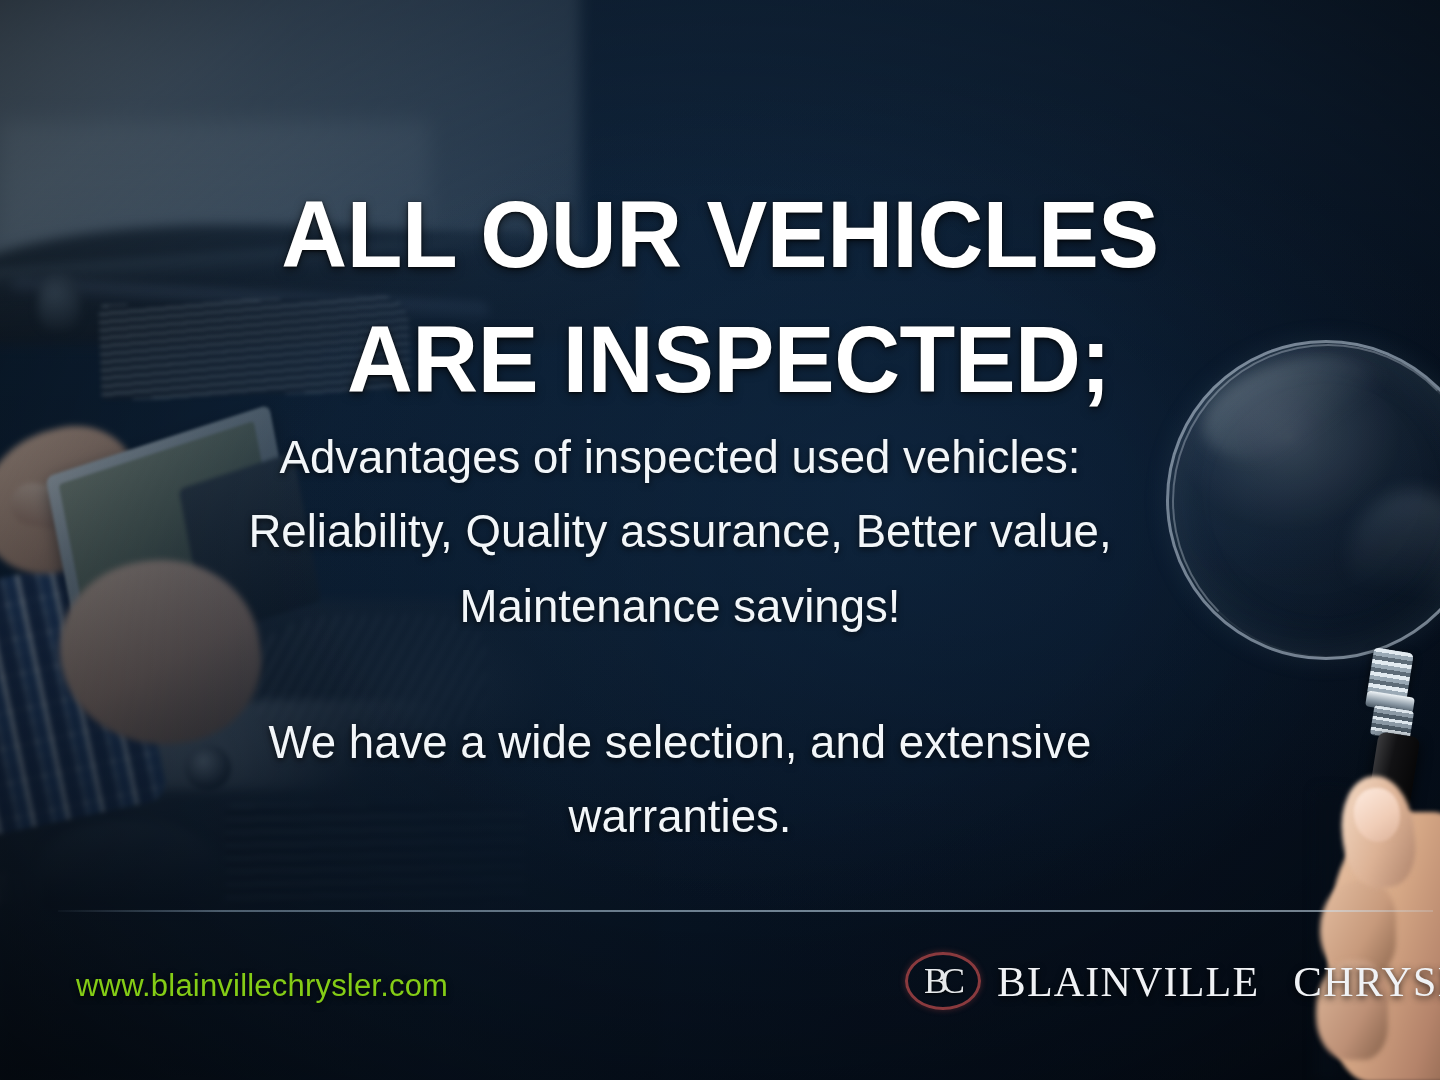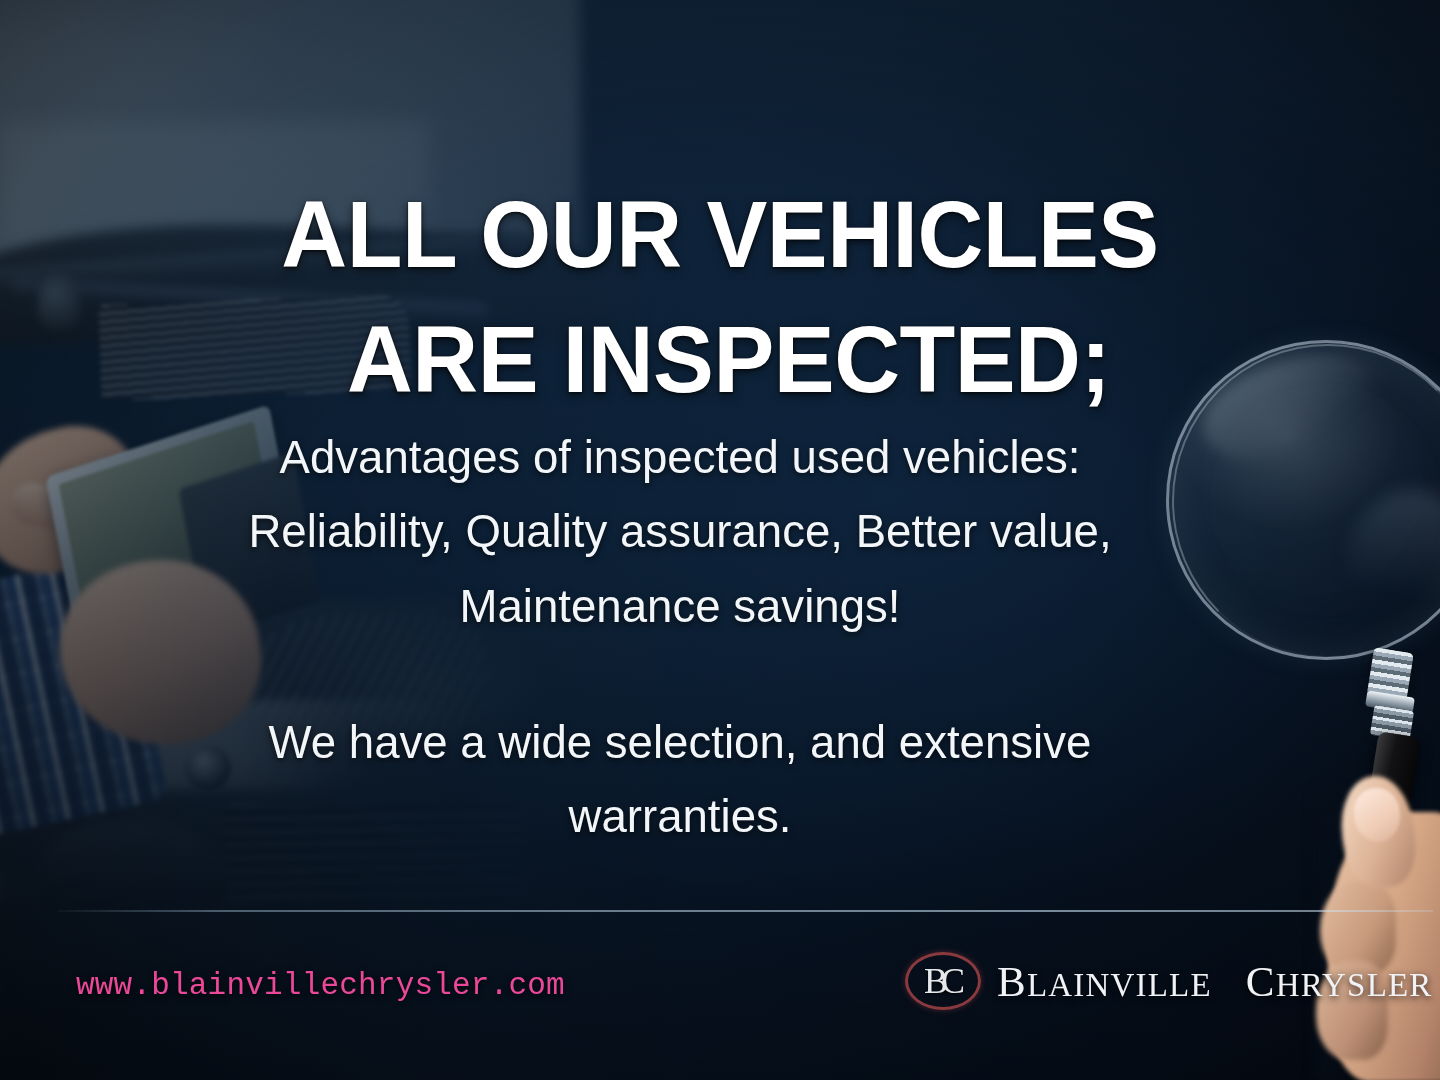--- a/index.html
+++ b/index.html
@@ -489,22 +489,22 @@
     transform: scaleX(0.97);
   }
   .para-1 { margin: 0; }
   .para-2 { margin: 62px 0 0 0; }
 
   
   .site-url {
     position: absolute;
     left: 76px;
     top: 968px;
-    color: #ec4899;
-    font-family: Liberation Mono, monospace;
+    color: #84cc16;
+    font-family: Liberation Sans, sans-serif;
     font-size: 31px;
     letter-spacing: 0.2px;
     text-shadow: 0 2px 6px rgba(0,0,0,0.85);
   }
 
   .brand-lockup {
     position: absolute;
     left: 905px;
     top: 952px;
     display: flex;
@@ -541,21 +541,21 @@
     font-family: "Liberation Serif", serif;
     font-size: 43px;
     color: #f0f2f5;
     letter-spacing: 1.2px;
     white-space: nowrap;
     text-shadow: 0 2px 7px rgba(0,0,0,0.85);
   }
   .brand-name .bn-word { margin-right: 22px; }
   .brand-name .bn-word:last-child { margin-right: 8px; }
   .brand-name .cap { font-size: 43px; }
-  .brand-name .sc  { font-size: 33px; text-align: center; }
+  .brand-name .sc  { font-size: 42px; text-align: center; }
 </style>
 </head>
 <body>
 
 <div class="stage">
 
   <div class="bg-photo">
     <div class="bg-sky"></div>
     <div class="bg-sky2"></div>
     <div class="bg-hood"></div>

